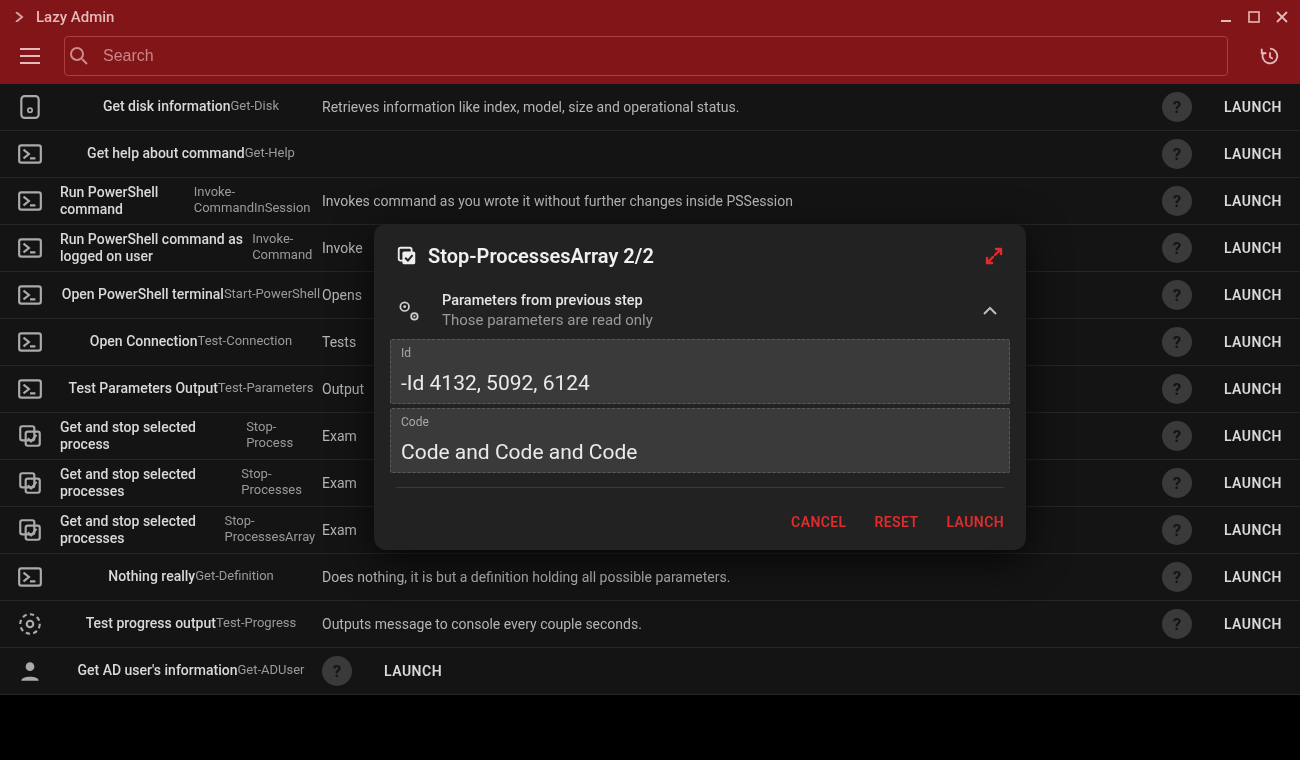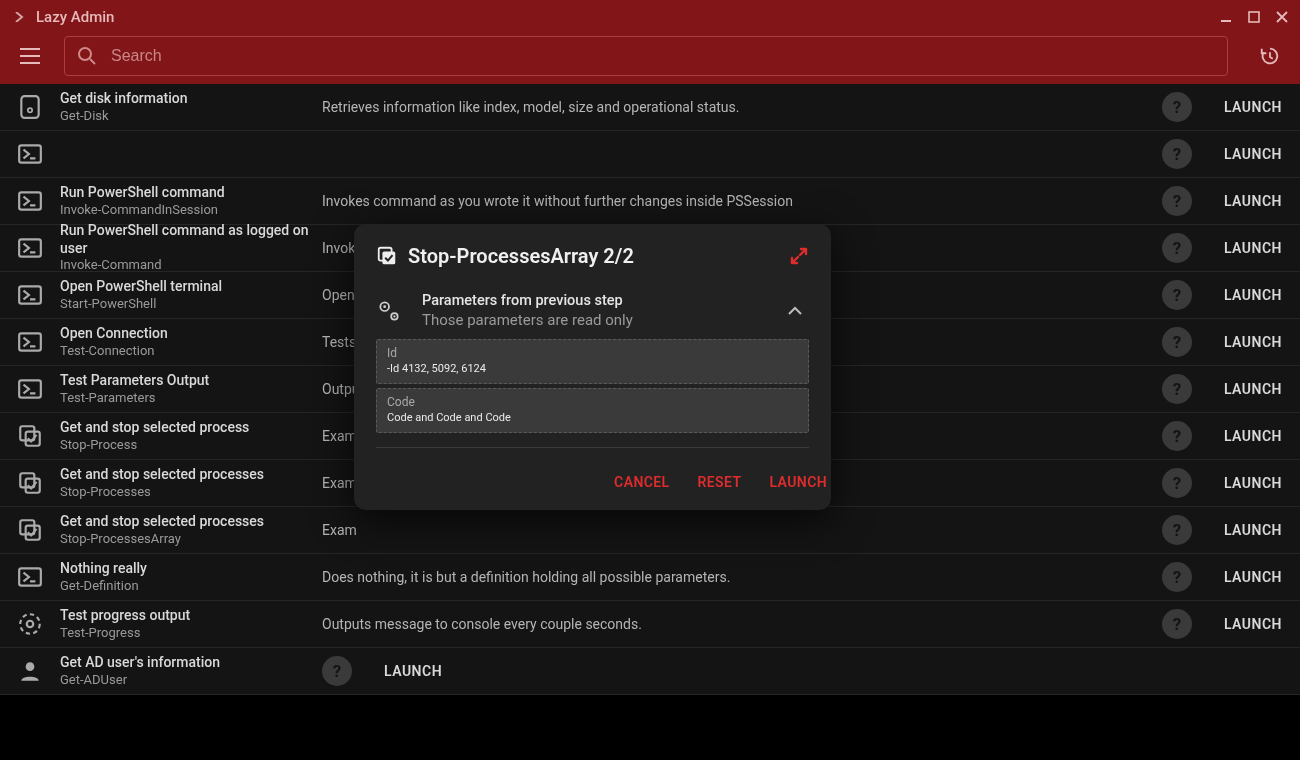--- a/index.html
+++ b/index.html
@@ -41,21 +41,21 @@
     color:#e6b9ba; cursor:pointer;
   }
   .searchwrap {
     flex:1;
     height: 40px;
     background: #811518;
     border: 1px solid #aa3e40;
     border-radius: 4px;
     display:flex;
     align-items:center;
-    padding: 0 12px;
+    padding: 0 4px;
     margin-right: 24px;
   }
   .searchwrap .sicon { color:#d08a8b; margin-right: 14px; }
   .searchwrap input {
     flex:1; background:transparent; border:none; outline:none;
     color:#eee; font-size:16px;
   }
   .searchwrap input::placeholder { color:#c98788; }
   .history-btn {
     width:36px;height:36px;display:flex;align-items:center;justify-content:center;
@@ -70,21 +70,21 @@
     border-bottom: 1px solid #262626;
     padding: 0 14px 0 14px;
   }
   .row .ricon {
     width: 32px; height: 32px;
     display:flex;align-items:center;justify-content:center;
     color:#aaa; margin-right: 14px;
   }
   .row .rtext {
     width: 262px;
-    display:flex; flex-direction:column; justify-content:center;
+    display:flex; justify-content:center;
     line-height: 1.25;
   }
   .row .rtitle { color:#d9d9d9; font-size:14px; font-weight:500; }
   .row .rsub { color:#9a9a9a; font-size:13px; }
   .row .rdesc {
     flex:1;
     color:#b5b5b5; font-size:14px;
     padding-right: 10px;
     white-space: nowrap; overflow:hidden; text-overflow:ellipsis;
   }
@@ -95,22 +95,22 @@
     font-weight:700; font-size:17px;
     margin-right: 28px; cursor:pointer;
   }
   .row .launch {
     color:#d9d9d9; font-weight:600; letter-spacing:0.5px; cursor:pointer;
     font-size:14px; padding: 6px 4px;
   }
   
   .modal {
     position:absolute;
-    left: 354px; top: 224px;
-    width: 477px;
+    left: 374px; top: 224px;
+    width: 652px;
     background:#222222;
     border-radius: 12px;
     box-shadow: 0 10px 40px rgba(0,0,0,0.7);
     padding-bottom: 14px;
   }
   .modal-head {
     display:flex; align-items:center;
     padding: 20px 22px 6px 22px;
   }
   .modal-head .checkicon { color:#eee; margin-right:10px; }
@@ -118,34 +118,34 @@
   .expand { color:#df2c2c; cursor:pointer; }
   .param-head {
     display:flex; align-items:center;
     padding: 18px 22px 10px 22px;
   }
   .param-head .gears { width:32px; color:#d0d0d0; margin-right:14px; }
   .param-head .pt { flex:1; }
   .param-head .pt1 { color:#e5e5e5; font-size:14.5px; font-weight:500; }
   .param-head .pt2 { color:#9a9a9a; font-size:15px; margin-top:2px;}
   .param-head .chevup { color:#bdbdbd; cursor:pointer; padding:6px;}
-  .fields { padding: 0 22px; }
+  .fields { padding: 0 16px; }
   .field {
     background:#3a3a3a;
     border:1px dashed #5a5a5a;
     border-radius:2px;
     padding: 6px 10px 8px 10px;
     margin-bottom: 4px;
   }
   .field .flabel { color:#a8a8a8; font-size:12px; }
-  .field .fval { color:#eaeaea; font-size:11px; margin-top:2px; }
+  .field .fval { color:#eaeaea; font-size:21px; margin-top:11px; }
   .divider { height:1px; background:#3a3a3a; margin: 14px 22px 0 22px; }
   .actions {
     display:flex; justify-content:flex-end; gap:28px;
-    padding: 26px 4px 6px 22px;
+    padding: 26px 22px 6px 22px;
     font-weight:600; letter-spacing:0.4px;
   }
   .actions span { color:#df2c2c; cursor:pointer; font-size:14px; }
   svg { display:block; }
 </style>
 </head>
 <body>
 
 <div class="titlebar">
   <span class="chev">
@@ -213,20 +213,24 @@
       <span class="help">?</span>
       <span class="launch">LAUNCH</span>
     </div>
     <div class="row">
       <span class="ricon">
         <svg width="26" height="26" viewBox="0 0 24 24">
           <rect x="2" y="4" width="20" height="16" rx="2" fill="none" stroke="currentColor" stroke-width="2"></rect>
           <path d="M6 8 L11 12 L6 16 M12 16 H17" stroke="currentColor" stroke-width="2" fill="none"></path>
         </svg>
       </span>
+      <div class="rtext">
+        <span class="rtitle">Get help about command</span>
+        <span class="rsub">Get-Help</span>
+      </div>
       <span class="rdesc"></span>
       <span class="help">?</span>
       <span class="launch">LAUNCH</span>
     </div>
     <div class="row">
       <span class="ricon">
         <svg width="26" height="26" viewBox="0 0 24 24">
           <rect x="2" y="4" width="20" height="16" rx="2" fill="none" stroke="currentColor" stroke-width="2"></rect>
           <path d="M6 8 L11 12 L6 16 M12 16 H17" stroke="currentColor" stroke-width="2" fill="none"></path>
         </svg>

